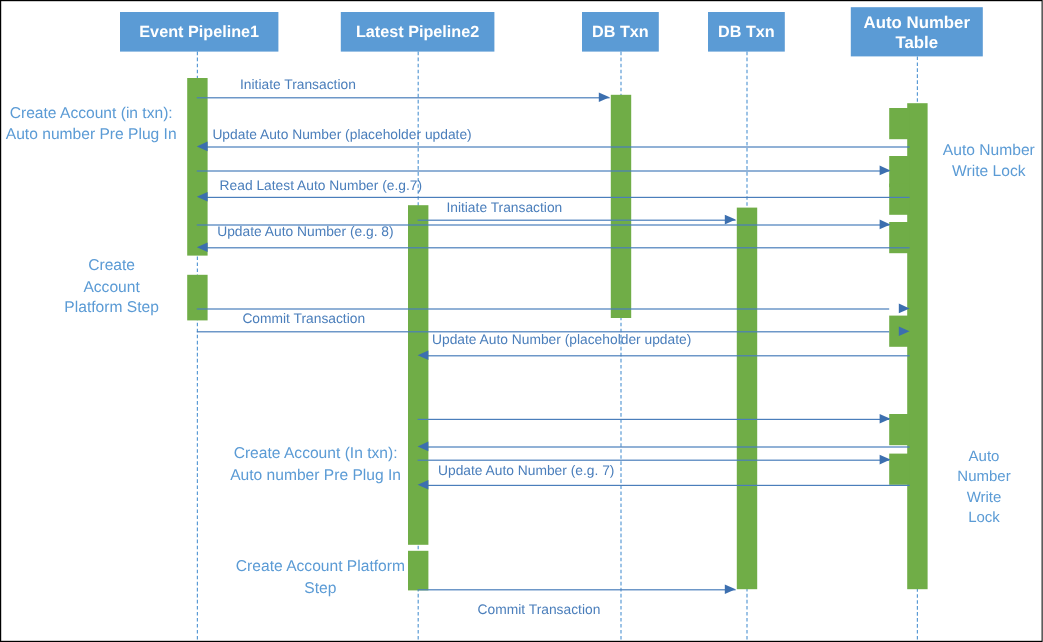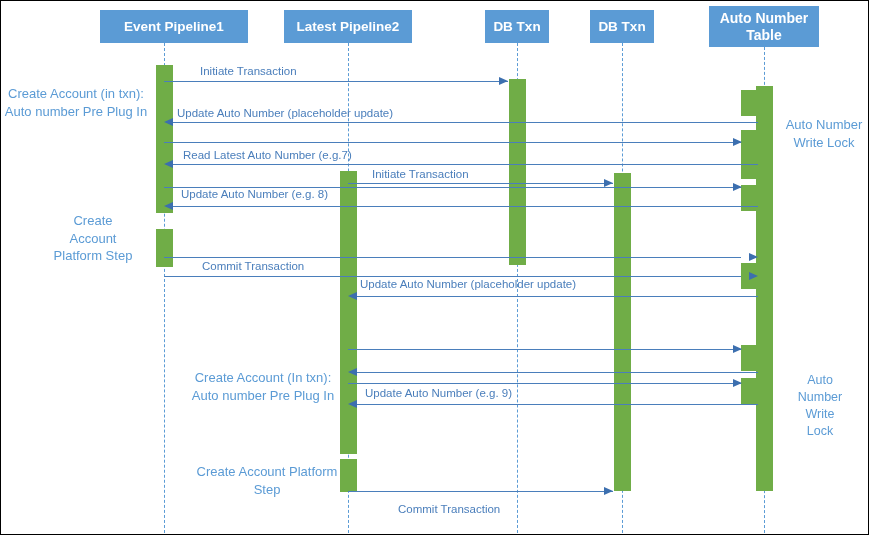--- a/index.html
+++ b/index.html
@@ -77,21 +77,21 @@
     text-align:center;
     line-height:1.35;
   }
   .note.small{font-size:12.5px;}
 </style>
 </head>
 <body>
 
 <div id="canvas">
 
-  <div class="participant" style="left:99px;top:9px;width:148px;height:33px;">
+  <div class="participant" style="left:99px;top:9px;width:132px;height:33px;">
     <span>Event Pipeline1</span>
   </div>
 
   <div class="participant" style="left:283px;top:9px;width:128px;height:33px;">
     <span>Latest Pipeline2</span>
   </div>
 
   <div class="participant" style="left:484px;top:9px;width:64px;height:33px;">
     <span>DB Txn</span>
   </div>
@@ -171,21 +171,21 @@
   <div class="arrowhead right" style="left:732px;top:343.5px;"></div>
 
   <div class="msg" style="left:354px;top:371px;width:403px;"></div>
   <div class="arrowhead left" style="left:347px;top:366.5px;"></div>
 
   <div class="msg" style="left:347px;top:382px;width:393px;"></div>
   <div class="arrowhead right" style="left:732px;top:377.5px;"></div>
 
   <div class="msg" style="left:354px;top:403px;width:403px;"></div>
   <div class="arrowhead left" style="left:347px;top:398.5px;"></div>
-  <div class="msg-label" style="left:364px;top:386px;">Update Auto Number (e.g. 9)</div>
+  <div class="msg-label" style="left:364px;top:386px;">Update Auto Number (e.g. 7)</div>
 
   <div class="msg" style="left:347px;top:490px;width:265px;"></div>
   <div class="arrowhead right" style="left:603px;top:485.5px;"></div>
   <div class="msg-label" style="left:397px;top:502px;">Commit Transaction</div>
 
   <div class="note" style="left:2px;top:84px;width:146px;">Create Account (in txn): Auto number Pre Plug In</div>
 
   <div class="note" style="left:48px;top:211px;width:88px;">Create Account Platform Step</div>
 
   <div class="note" style="left:186px;top:368px;width:152px;">Create Account (In txn): Auto number Pre Plug In</div>

